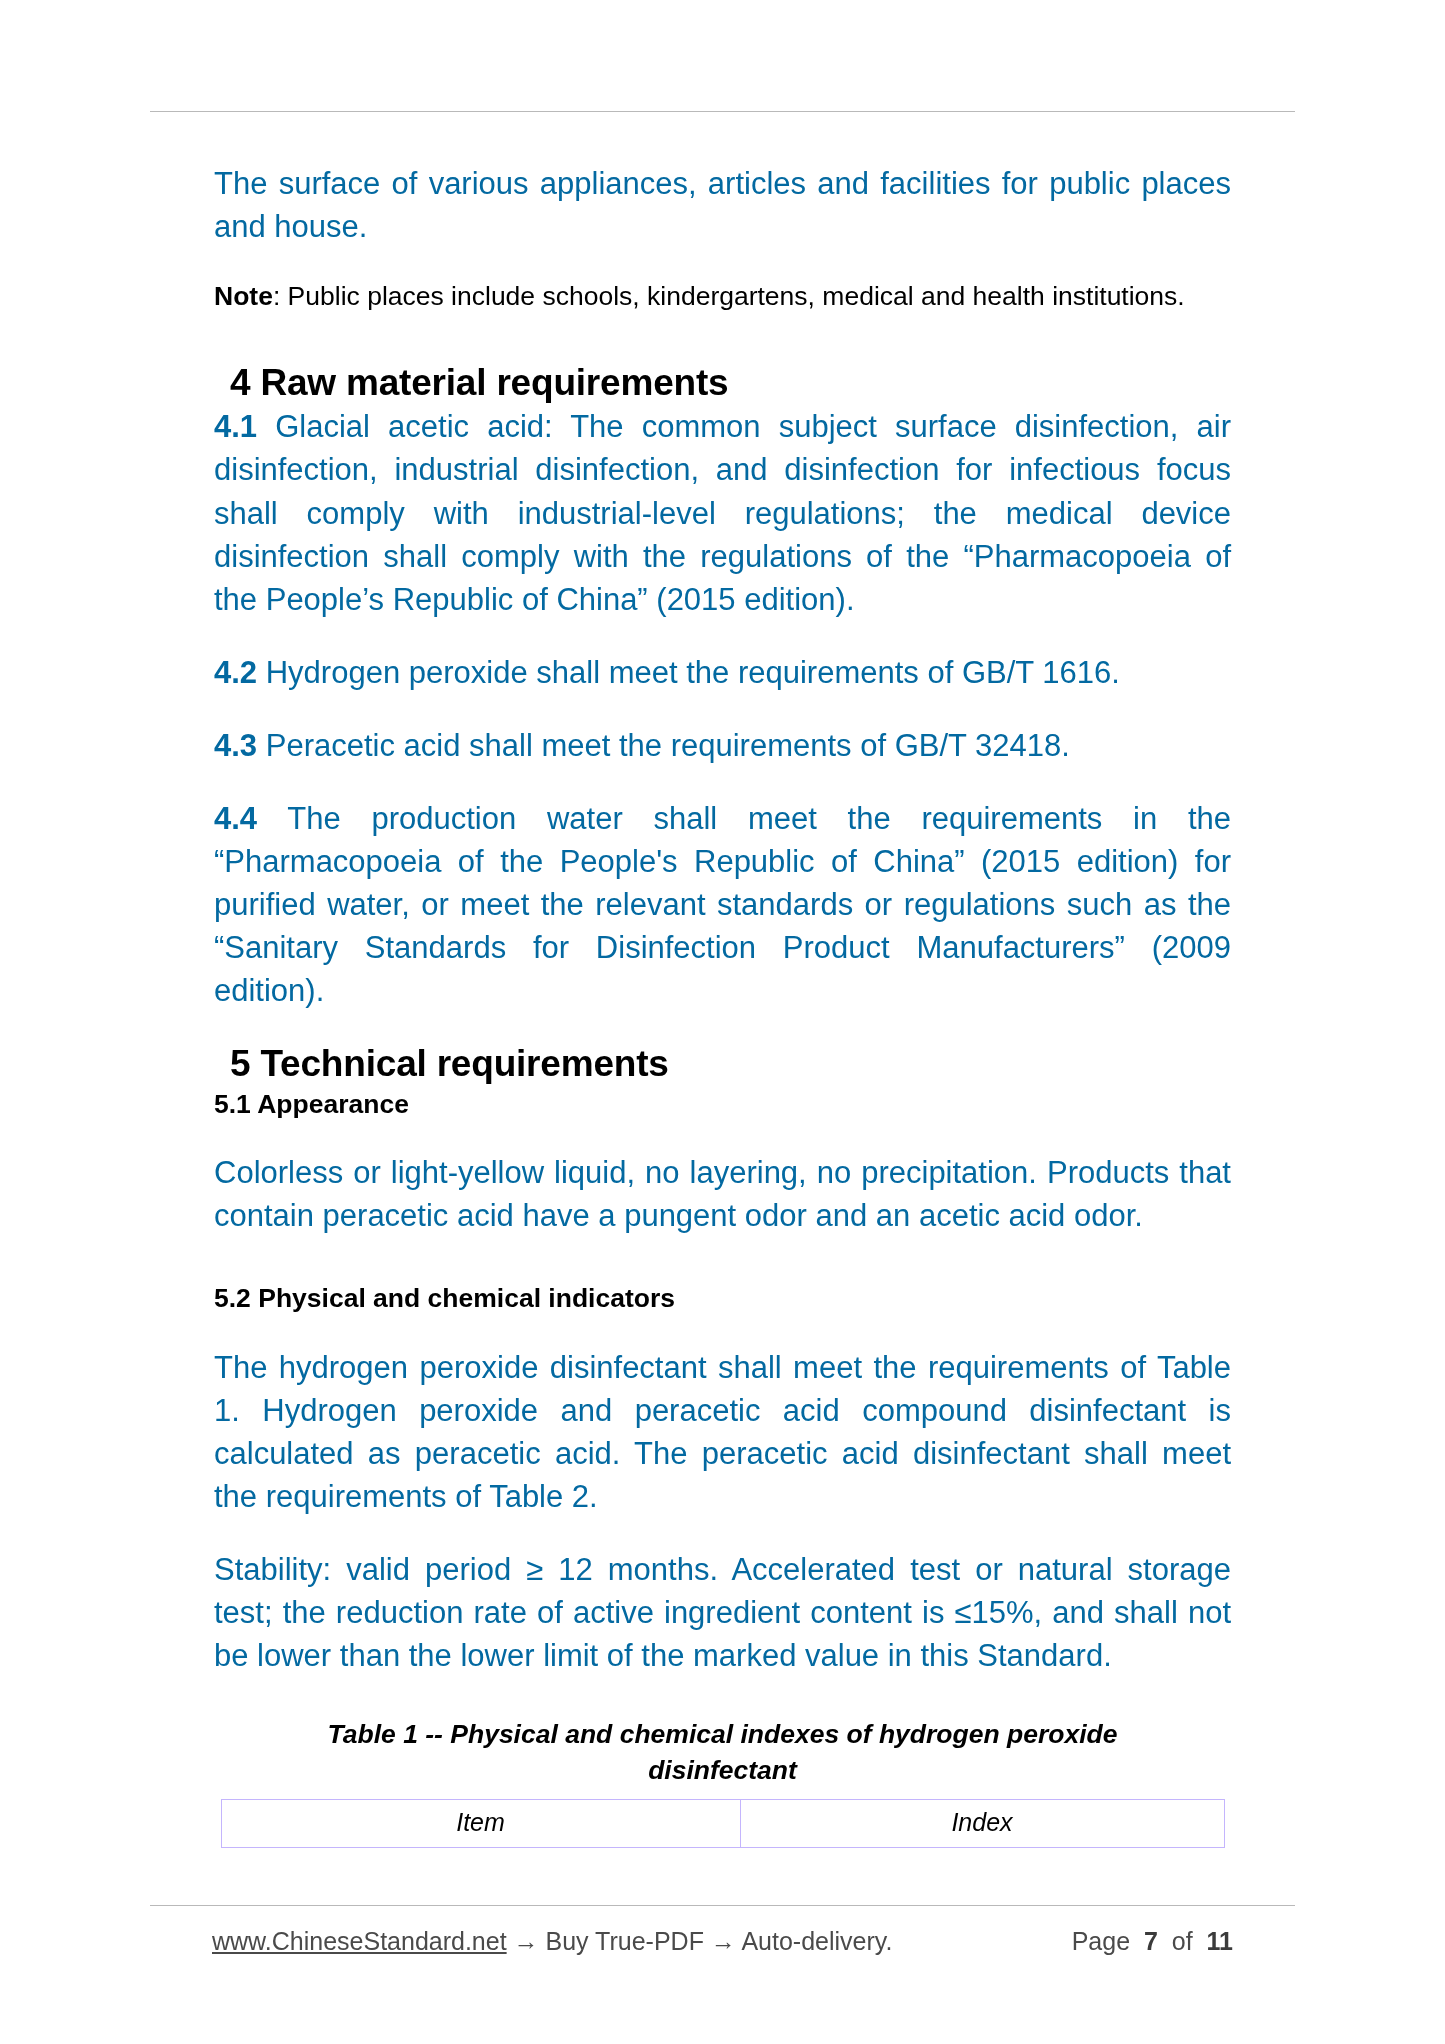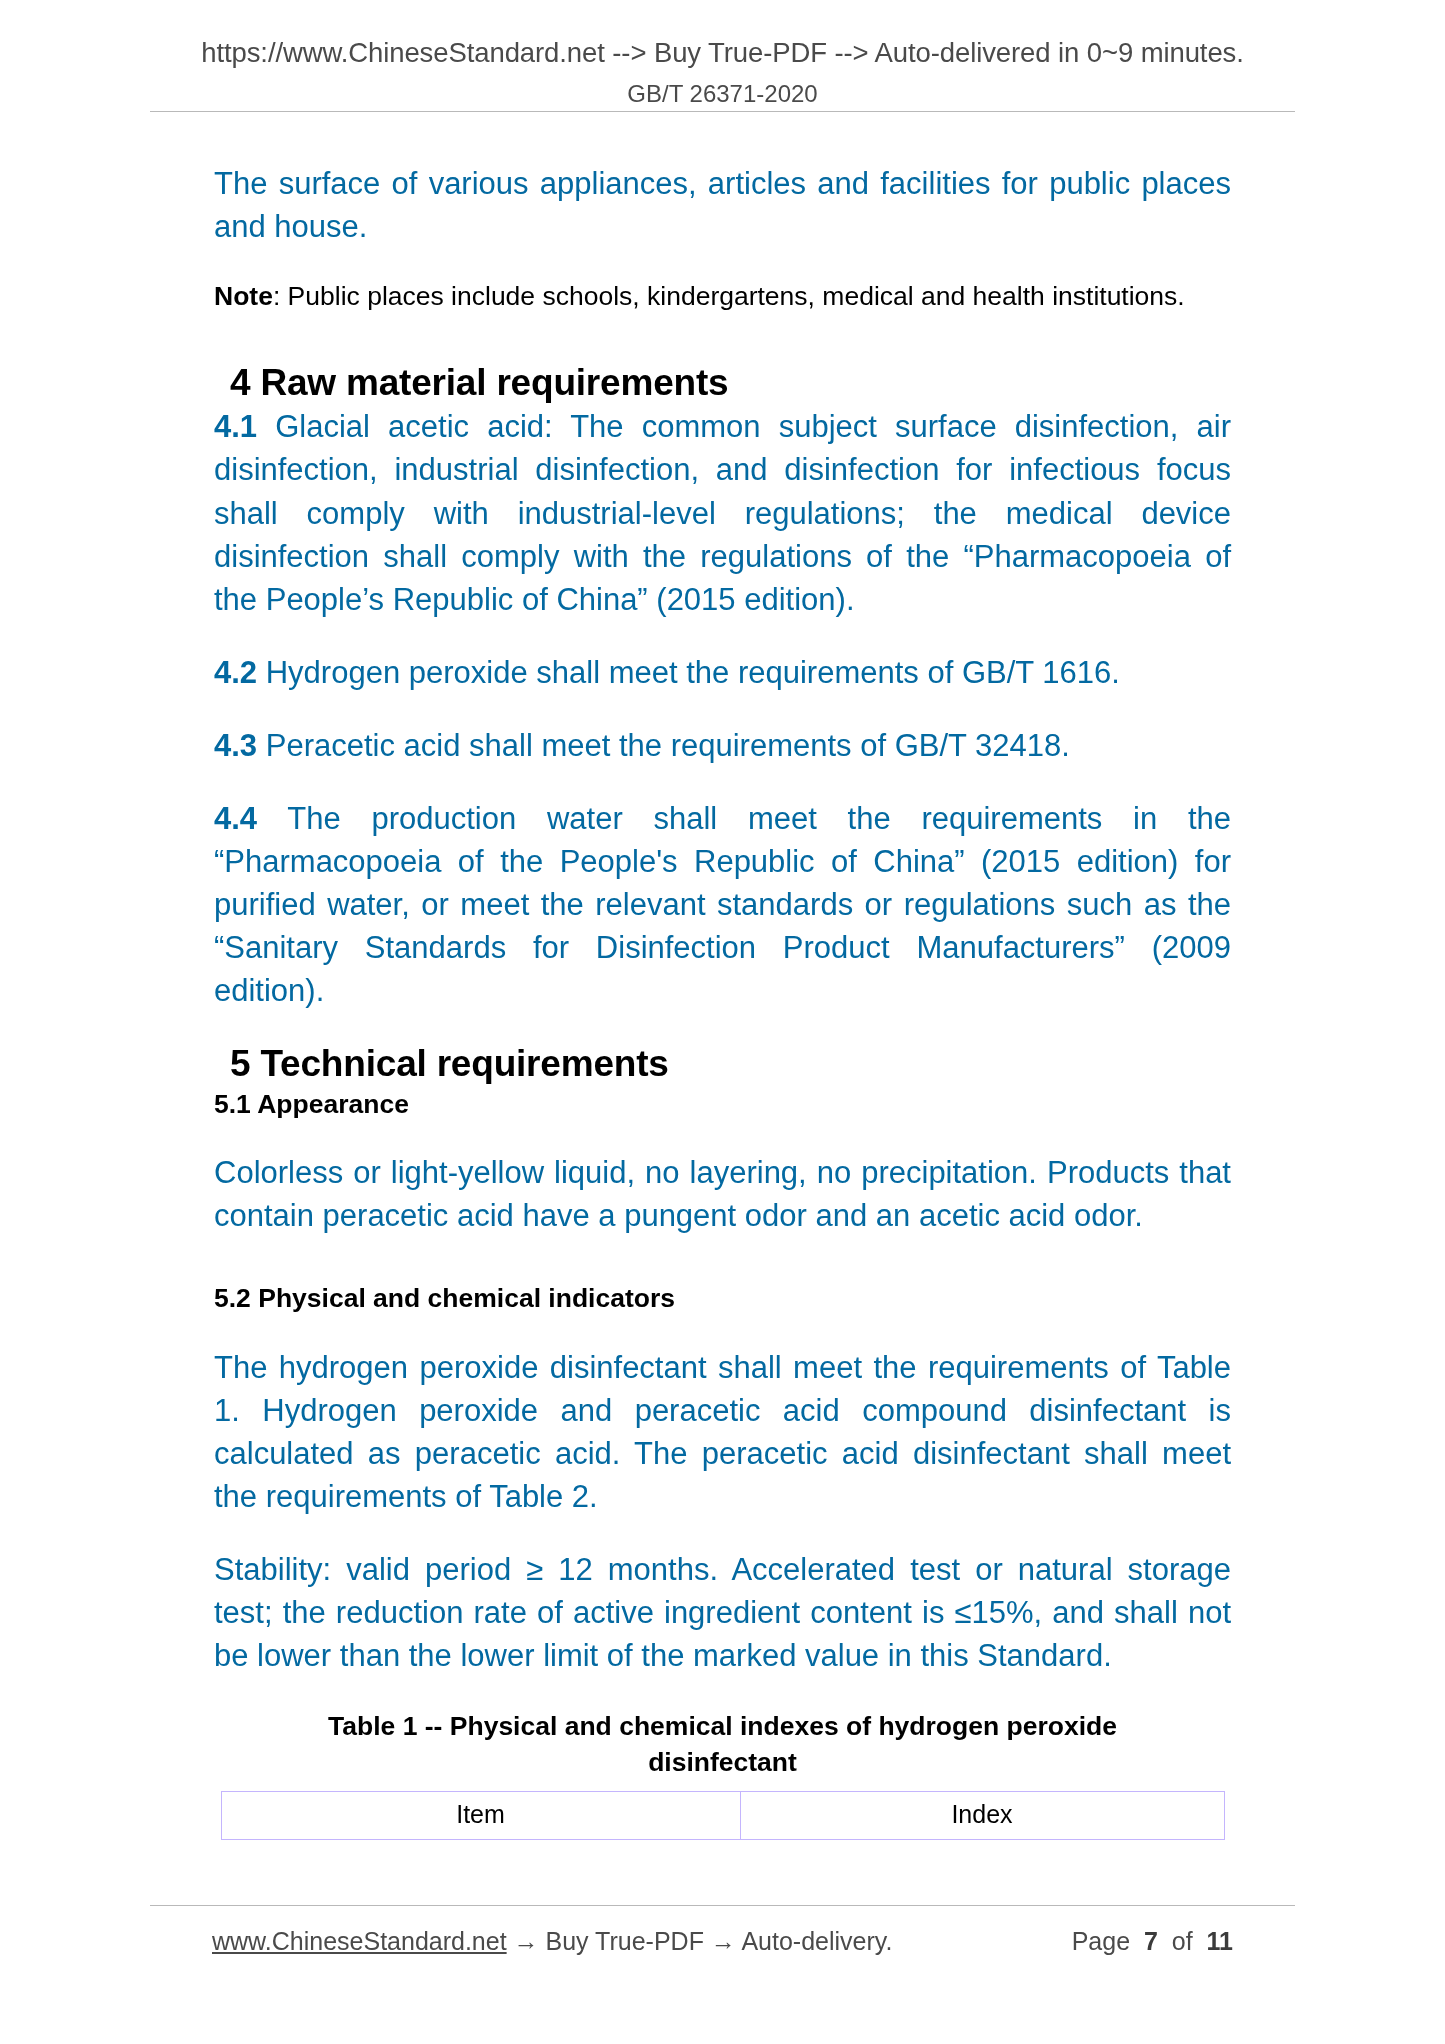--- a/index.html
+++ b/index.html
@@ -94,21 +94,22 @@
     font-size: 26.5px;
     font-weight: bold;
     line-height: 1.3;
   }
   .h-minor.second { margin-top: 44px; }
 
   .num { font-weight: bold; }
 
   
   .table-block {
-    margin-top: 32px;
+    margin-top: 40px;
+    font-style: italic;
   }
   .table-caption {
     font-size: 26.5px;
     font-weight: bold;
     text-align: center;
     line-height: 1.35;
     margin: 0 0 10px 0;
     padding: 0 28px;
   }
   table.tbl {
@@ -160,24 +161,20 @@
     top: 0;
     white-space: nowrap;
   }
   .footer-right .pnum { font-weight: bold; color: #3b3b3b; }
 </style>
 </head>
 <body>
 
 <div class="page">
 
-  <div class="header">
-    <div class="header-promo">https://www.ChineseStandard.net --&gt; Buy True-PDF --&gt; Auto-delivered in 0~9 minutes.</div>
-    <div class="header-std">GB/T 26371-2020</div>
-  </div>
   <div class="header-rule"></div>
 
   <div class="content">
 
     <p class="body">The surface of various appliances, articles and facilities for public places and house.</p>
 
     <p class="note"><b>Note</b><span>: Public places include schools, kindergartens, medical and health institutions.</span></p>
 
     <h1 class="h-major sec4-head">4 Raw material requirements</h1>
 

